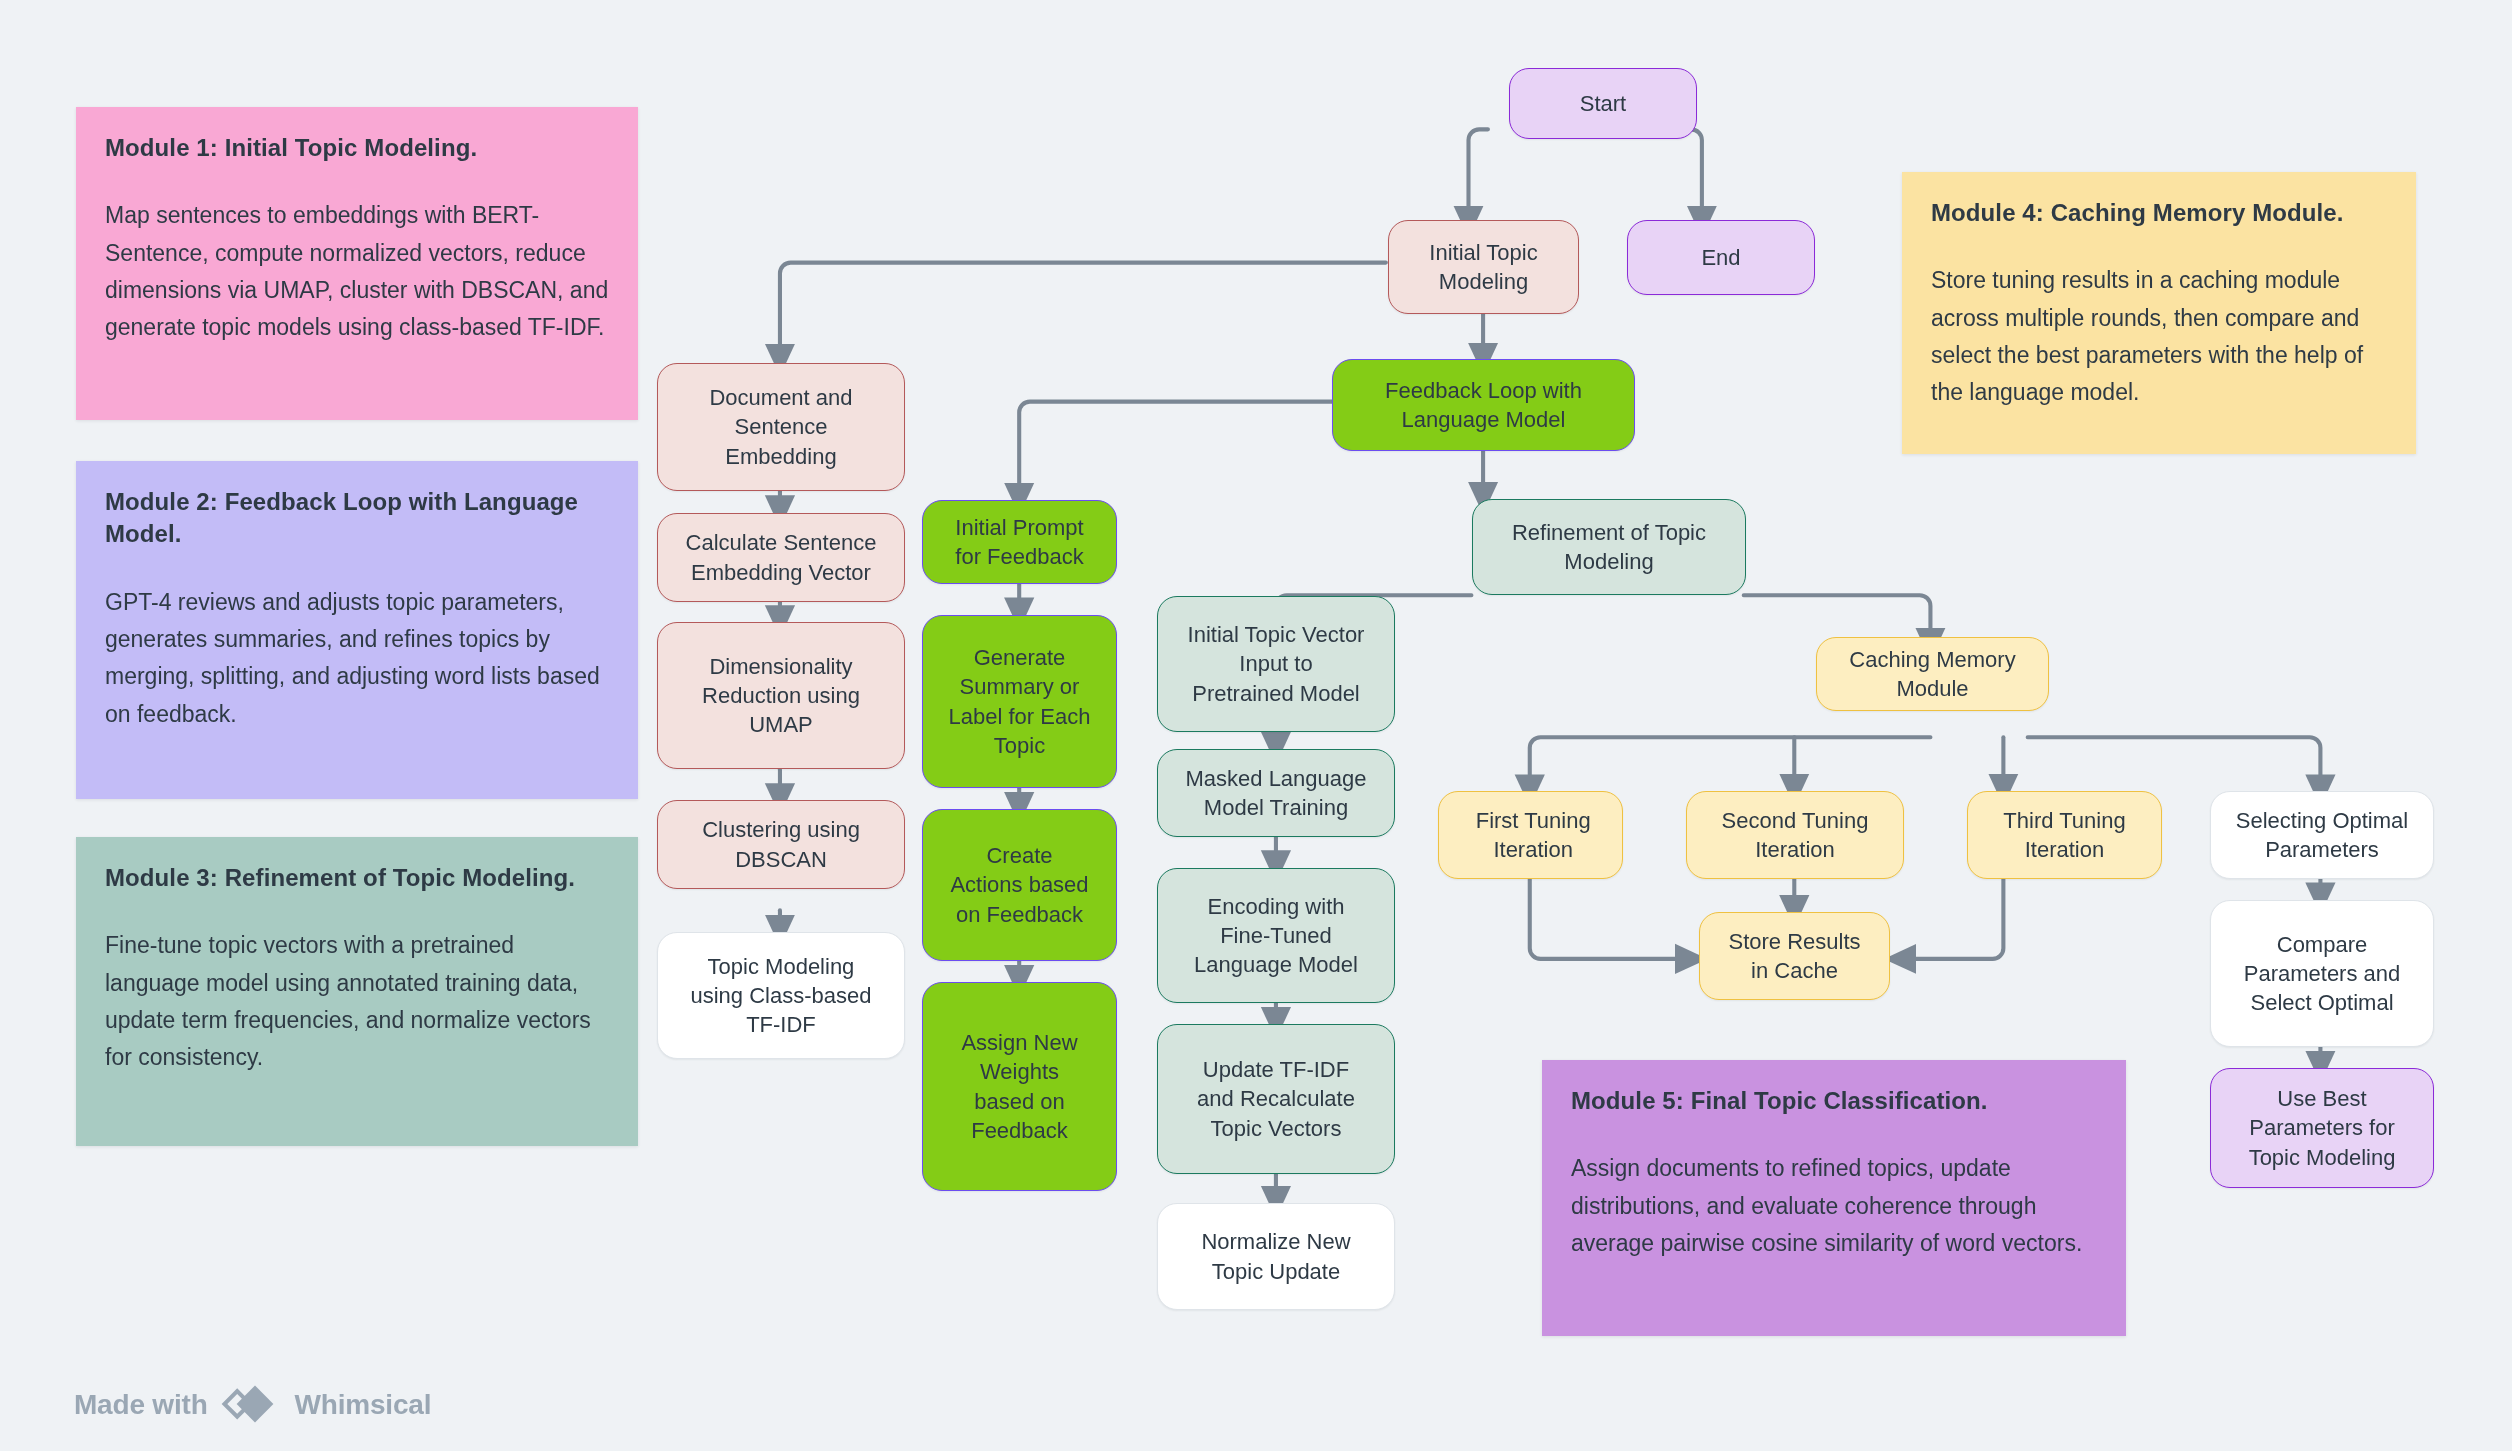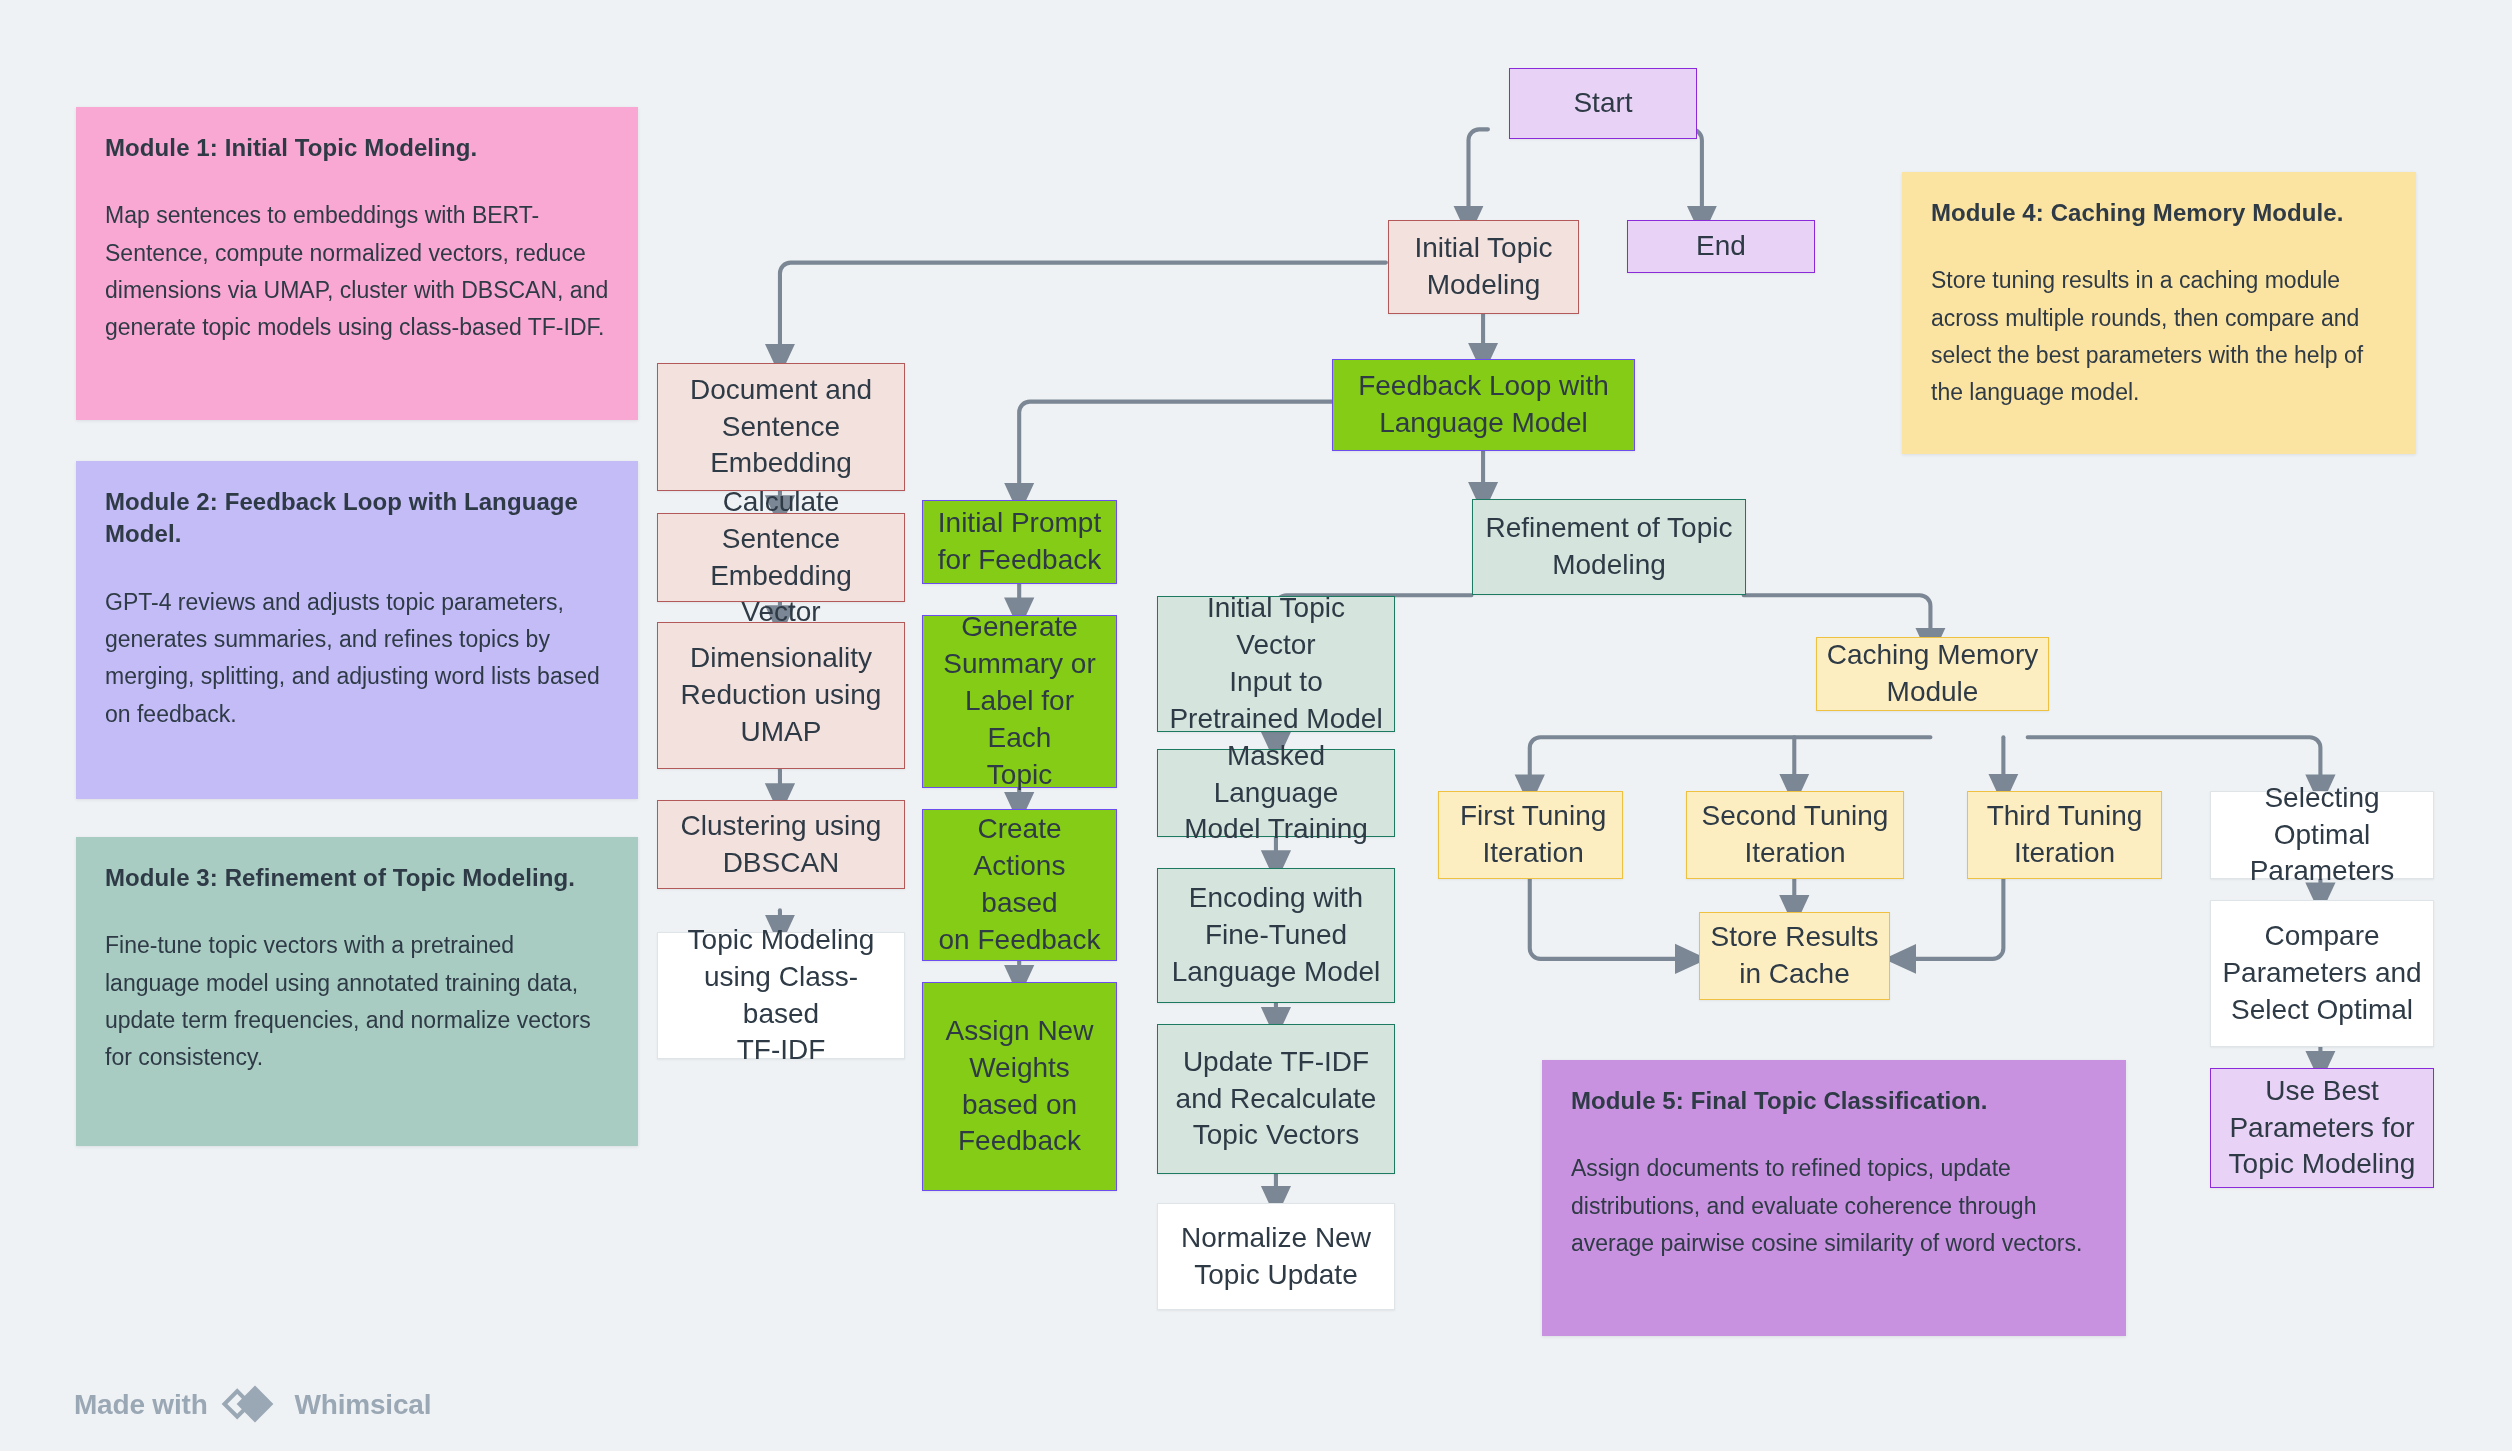--- a/index.html
+++ b/index.html
@@ -37,25 +37,26 @@
   
   .node{
     position:absolute;
     box-sizing:border-box;
     display:flex;
     align-items:center;
     justify-content:center;
     text-align:center;
     border-width:1.9px;
     border-style:solid;
-    font-size:28px;
+    font-size:22px;
     line-height:1.32;
     padding:5.8px 9.7px;
     white-space:pre-line;
     box-shadow:0 1px 1.9px rgba(40,50,60,.07);
+    border-radius:20px;
   }
   .n-pink  {background:#f3e1de;border-color:#b4595a;}
   .n-violet{background:#84cc16;border-color:#6b4df0;}
   .n-green {background:#d5e4dd;border-color:#1b7a5f;}
   .n-yellow{background:#fdeec1;border-color:#efc141;}
   .n-white {background:#ffffff;border-color:#dfe4e9;}
   .n-purple{background:#e8d3f6;border-color:#8b2ad8;}
 
   
   #footer{
@@ -145,21 +146,21 @@
     <p class="p-title">Module 4: Caching Memory Module.</p>
     <p class="p-body">Store tuning results in a caching module across multiple rounds, then compare and select the best parameters with the help of the language model.</p>
   </div>
 
   <div class="panel" style="left:1542px;top:1060px;width:584px;height:276px;background:#c992e0;">
     <p class="p-title">Module 5: Final Topic Classification.</p>
     <p class="p-body">Assign documents to refined topics, update distributions, and evaluate coherence through average pairwise cosine similarity of word vectors.</p>
   </div>
 
   <div class="node n-purple" style="left:1509px;top:68px;width:188px;height:71px;">Start</div>
-  <div class="node n-purple" style="left:1627px;top:220px;width:188px;height:53px;">End</div>
+  <div class="node n-purple" style="left:1627px;top:220px;width:188px;height:75px;">End</div>
   <div class="node n-pink" style="left:1388px;top:220px;width:191px;height:94px;">Initial Topic
 Modeling</div>
   <div class="node n-violet" style="left:1332px;top:359px;width:303px;height:92px;">Feedback Loop with
 Language Model</div>
   <div class="node n-green" style="left:1472px;top:499px;width:274px;height:96px;">Refinement of Topic
 Modeling</div>
   <div class="node n-yellow" style="left:1816px;top:637px;width:233px;height:74px;">Caching Memory
 Module</div>
 
   <div class="node n-pink" style="left:657px;top:363px;width:248px;height:128px;">Document and

